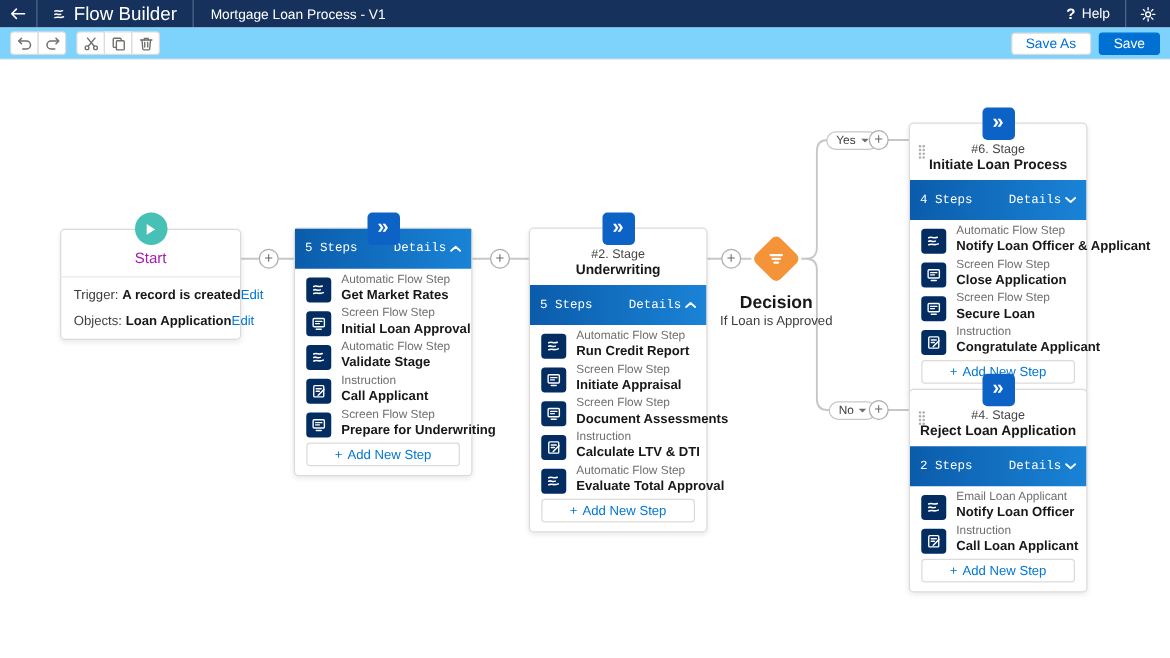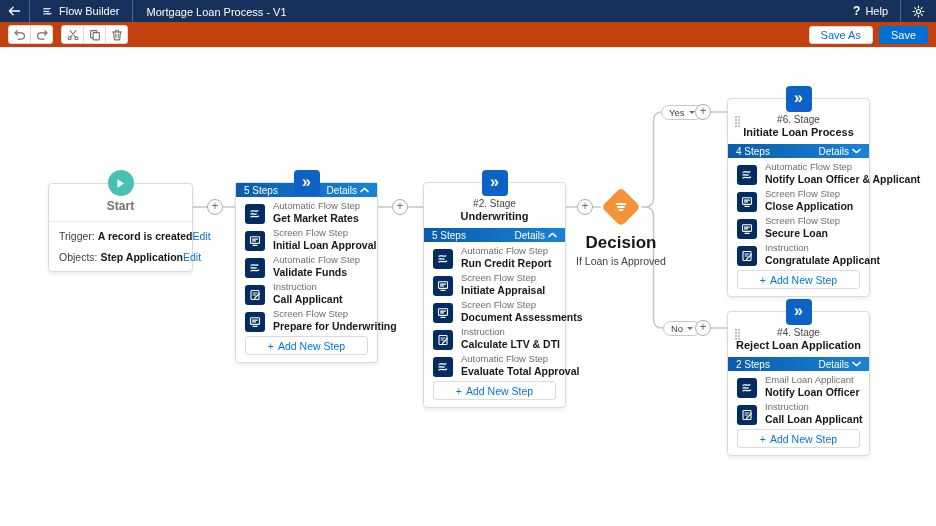--- a/index.html
+++ b/index.html
@@ -5,30 +5,30 @@
   * { box-sizing: border-box; margin: 0; padding: 0; }
   html,body { width: 936px; height: 526px; overflow: hidden; background: #fff;
     font-family: "Liberation Sans", sans-serif; }
 
   
   .header { position: absolute; top:0; left:0; width:936px; height:22px;
     background:#16325c; color:#fff; display:flex; align-items:stretch; z-index:10; }
   .hdr-back { width:30px; display:flex; align-items:center; justify-content:center;
     border-right:1px solid rgba(255,255,255,.25); cursor:default; }
   .hdr-app { display:flex; align-items:center; gap:6px; padding:0 12px;
-    border-right:1px solid rgba(255,255,255,.25); font-size:11px; }
+    border-right:1px solid rgba(255,255,255,.25); font-size:15px; }
   .hdr-title { display:flex; align-items:center; padding:12px 14px; font-size:11px; }
   .hdr-right { margin-left:auto; display:flex; align-items:stretch; }
   .hdr-help { display:flex; align-items:center; gap:5px; font-size:11px; padding:0 12px; }
   .hdr-help .qmark { font-size:12px; font-weight:700; }
   .hdr-gear { display:flex; align-items:center; padding:0 11px;
     border-left:1px solid rgba(255,255,255,.25); }
 
   
-  .toolbar { position:absolute; top:22px; left:0; width:936px; height:26px; background:#c2410c;
+  .toolbar { position:absolute; top:22px; left:0; width:936px; height:26px; background:#7dd3fc;
     border-bottom:1px solid #ececec; display:flex; align-items:center; padding:0 8px; z-index:10; }
   .btn-group { display:flex; margin-right:8px; }
   .tb-btn { width:23px; height:19px; background:#fff; border:1px solid #dddbda;
     display:flex; align-items:center; justify-content:center; color:#706e6b; margin-left:-1px; }
   .btn-group .tb-btn:first-child { margin-left:0; border-radius:3px 0 0 3px; }
   .btn-group .tb-btn:last-child { border-radius:0 3px 3px 0; }
   .tb-right { margin-left:auto; display:flex; gap:6px; }
   .btn { height:18px; padding:0 11px; font-size:11px; border-radius:3px;
     display:flex; align-items:center; font-family:inherit; cursor:default; }
   .btn-neutral { background:#fff; border:1px solid #dddbda; color:#0070d2; }
@@ -43,39 +43,39 @@
     line-height:13px; text-align:center; z-index:3; }
 
   .node-card { position:absolute; background:#fff; border:1px solid #dddbda; border-radius:4px;
     box-shadow:0 2px 4px rgba(0,0,0,.08); z-index:2; }
 
   
   .start-card { left:48px; top:135px; width:145px; }
   .start-icon { position:absolute; top:-14px; left:50%; transform:translateX(-50%);
     width:26px; height:26px; border-radius:50%; background:#47c1b5;
     display:flex; align-items:center; justify-content:center; }
-  .start-title { text-align:center; padding:15px 0 8px; font-size:12px; font-weight:700; color:#737373; }
+  .start-title { text-align:center; padding:15px 0 8px; font-size:12px; font-weight:400; color:#a21caf; }
   .start-rows { border-top:1px solid #e9e9e9; padding:3px 0 4px; }
   .start-row { display:flex; align-items:center; padding:0 10px; height:21px; font-size:10.5px; color:#3e3e3c; }
   .start-row .val { font-weight:700; color:#181818; margin-left:3px; white-space:nowrap; }
   .start-row .edit { margin-left:auto; color:#0176d3; }
 
   
   .pos-1 { left:235px; top:134px; width:143px; }
   .pos-2 { left:423px; top:134px; width:143px; }
   .pos-3 { left:727px; top:50px;  width:143px; }
   .pos-4 { left:727px; top:263px; width:143px; }
   .stage-icon { position:absolute; top:-13px; left:50%; transform:translateX(-50%);
     width:26px; height:26px; background:#0c63c5; border-radius:4px; color:#fff;
     font-size:16px; font-weight:700; line-height:23px; text-align:center; }
   .stage-head { padding:15px 6px 6px; text-align:center; }
   .stage-num { font-size:10px; color:#444; }
   .stage-name { font-size:11px; font-weight:700; color:#181818; margin-top:1px; }
-  .stage-bar { height:14px; background:linear-gradient(90deg,#0b5cab,#1a83d6);
-    color:#fff; display:flex; align-items:center; padding:0 8px; font-size:10px; }
+  .stage-bar { height:32px; background:linear-gradient(90deg,#0b5cab,#1a83d6);
+    color:#fff; display:flex; align-items:center; padding:0 8px; font-size:10px;font-family:Liberation Mono, monospace; }
   .stage-bar .details { margin-left:auto; display:flex; align-items:center; gap:3px; }
   .chev svg { display:block; }
   .chev.down svg { transform:rotate(180deg); }
   .step-row { display:flex; align-items:flex-end; gap:8px; padding:0 9px; height:27px; }
   .step-icon { width:20px; height:20px; flex:none; border-radius:3px; background:#032d60;
     display:flex; align-items:center; justify-content:center; }
   .step-texts { line-height:1.18; min-width:0; }
   .step-type { font-size:9.5px; color:#706e6b; white-space:nowrap; }
   .step-name { font-size:10.5px; font-weight:700; color:#181818; white-space:nowrap; }
   .add-step { display:flex; align-items:center; justify-content:center; gap:4px;
@@ -84,21 +84,21 @@
   .drag-handle { position:absolute; left:7px; top:17px; display:grid;
     grid-template-columns:repeat(2,3px); grid-auto-rows:3px; }
   .drag-handle i { width:2px; height:2px; background:#b0adab; border-radius:50%; }
 
   
   .diamond { position:absolute; left:607px; top:145px; width:28px; height:28px;
     background:#f49338; border-radius:5px; transform:rotate(45deg); z-index:2; }
   .diamond-icon { position:absolute; left:607px; top:145px; width:28px; height:28px;
     display:flex; align-items:center; justify-content:center; z-index:3; }
   .decision-label { position:absolute; left:556px; top:185px; width:130px; text-align:center; z-index:2; }
-  .decision-title { font-size:17px; font-weight:700; color:#181818;text-align:center; }
+  .decision-title { font-size:14px; font-weight:700; color:#181818;text-align:center; }
   .decision-sub { font-size:10.5px; color:#3e3e3c; margin-top:2px; }
 
   
   .branch-pill { position:absolute; height:15px; padding:0 7px; background:#fff;
     border:1px solid #c9c7c5; border-radius:8px; display:flex; align-items:center; gap:4px;
     font-size:9.5px; color:#3e3e3c; z-index:3; }
   .caret { width:0; height:0; border-left:3px solid transparent; border-right:3px solid transparent;
     border-top:3.5px solid #706e6b; }
   .pill-yes { left:661px; top:57px; }
   .pill-no  { left:663px; top:273px; }
@@ -211,21 +211,21 @@
     </div>
     <div class="start-title">Start</div>
     <div class="start-rows">
       <div class="start-row">
         <span>Trigger:</span>
         <span class="val">A record is created</span>
         <span class="edit">Edit</span>
       </div>
       <div class="start-row">
         <span>Objects:</span>
-        <span class="val">Step Application</span>
+        <span class="val">Loan Application</span>
         <span class="edit">Edit</span>
       </div>
     </div>
   </div>
 
   <div class="diamond"></div>
   <div class="diamond-icon">
     <svg width="16" height="16" viewBox="0 0 16 16">
         <g stroke="#fff" stroke-width="1.8" stroke-linecap="round">
           <path d="M3.5 5 H12.5"></path>
@@ -289,21 +289,21 @@
             <svg width="12" height="12" viewBox="0 0 12 12">
               <g stroke="#fff" stroke-width="1.3" fill="none" stroke-linecap="round">
                 <path d="M2 3.2 C4 1.8 6 4.2 8.8 2.8"></path>
                 <path d="M2 6 C3.6 5 5.2 6.9 7.2 5.9"></path>
                 <path d="M2 8.8 C4.6 7.6 6.6 9.7 9.6 8.1"></path>
               </g>
             </svg>
           </div>
           <div class="step-texts">
             <div class="step-type">Automatic Flow Step</div>
-            <div class="step-name">Validate Funds</div>
+            <div class="step-name">Validate Stage</div>
           </div>
         </div>
         <div class="step-row">
           <div class="step-icon">
             <svg width="12" height="12" viewBox="0 0 12 12">
               <g stroke="#fff" stroke-width="1.1" fill="none" stroke-linecap="round">
                 <rect x="2" y="1.5" width="8" height="9" rx="0.8"></rect>
                 <path d="M4 4 H8 M4 6 H6.5"></path>
                 <path d="M5.6 9.2 L10.2 4.6" stroke-width="1.3"></path>
               </g>

